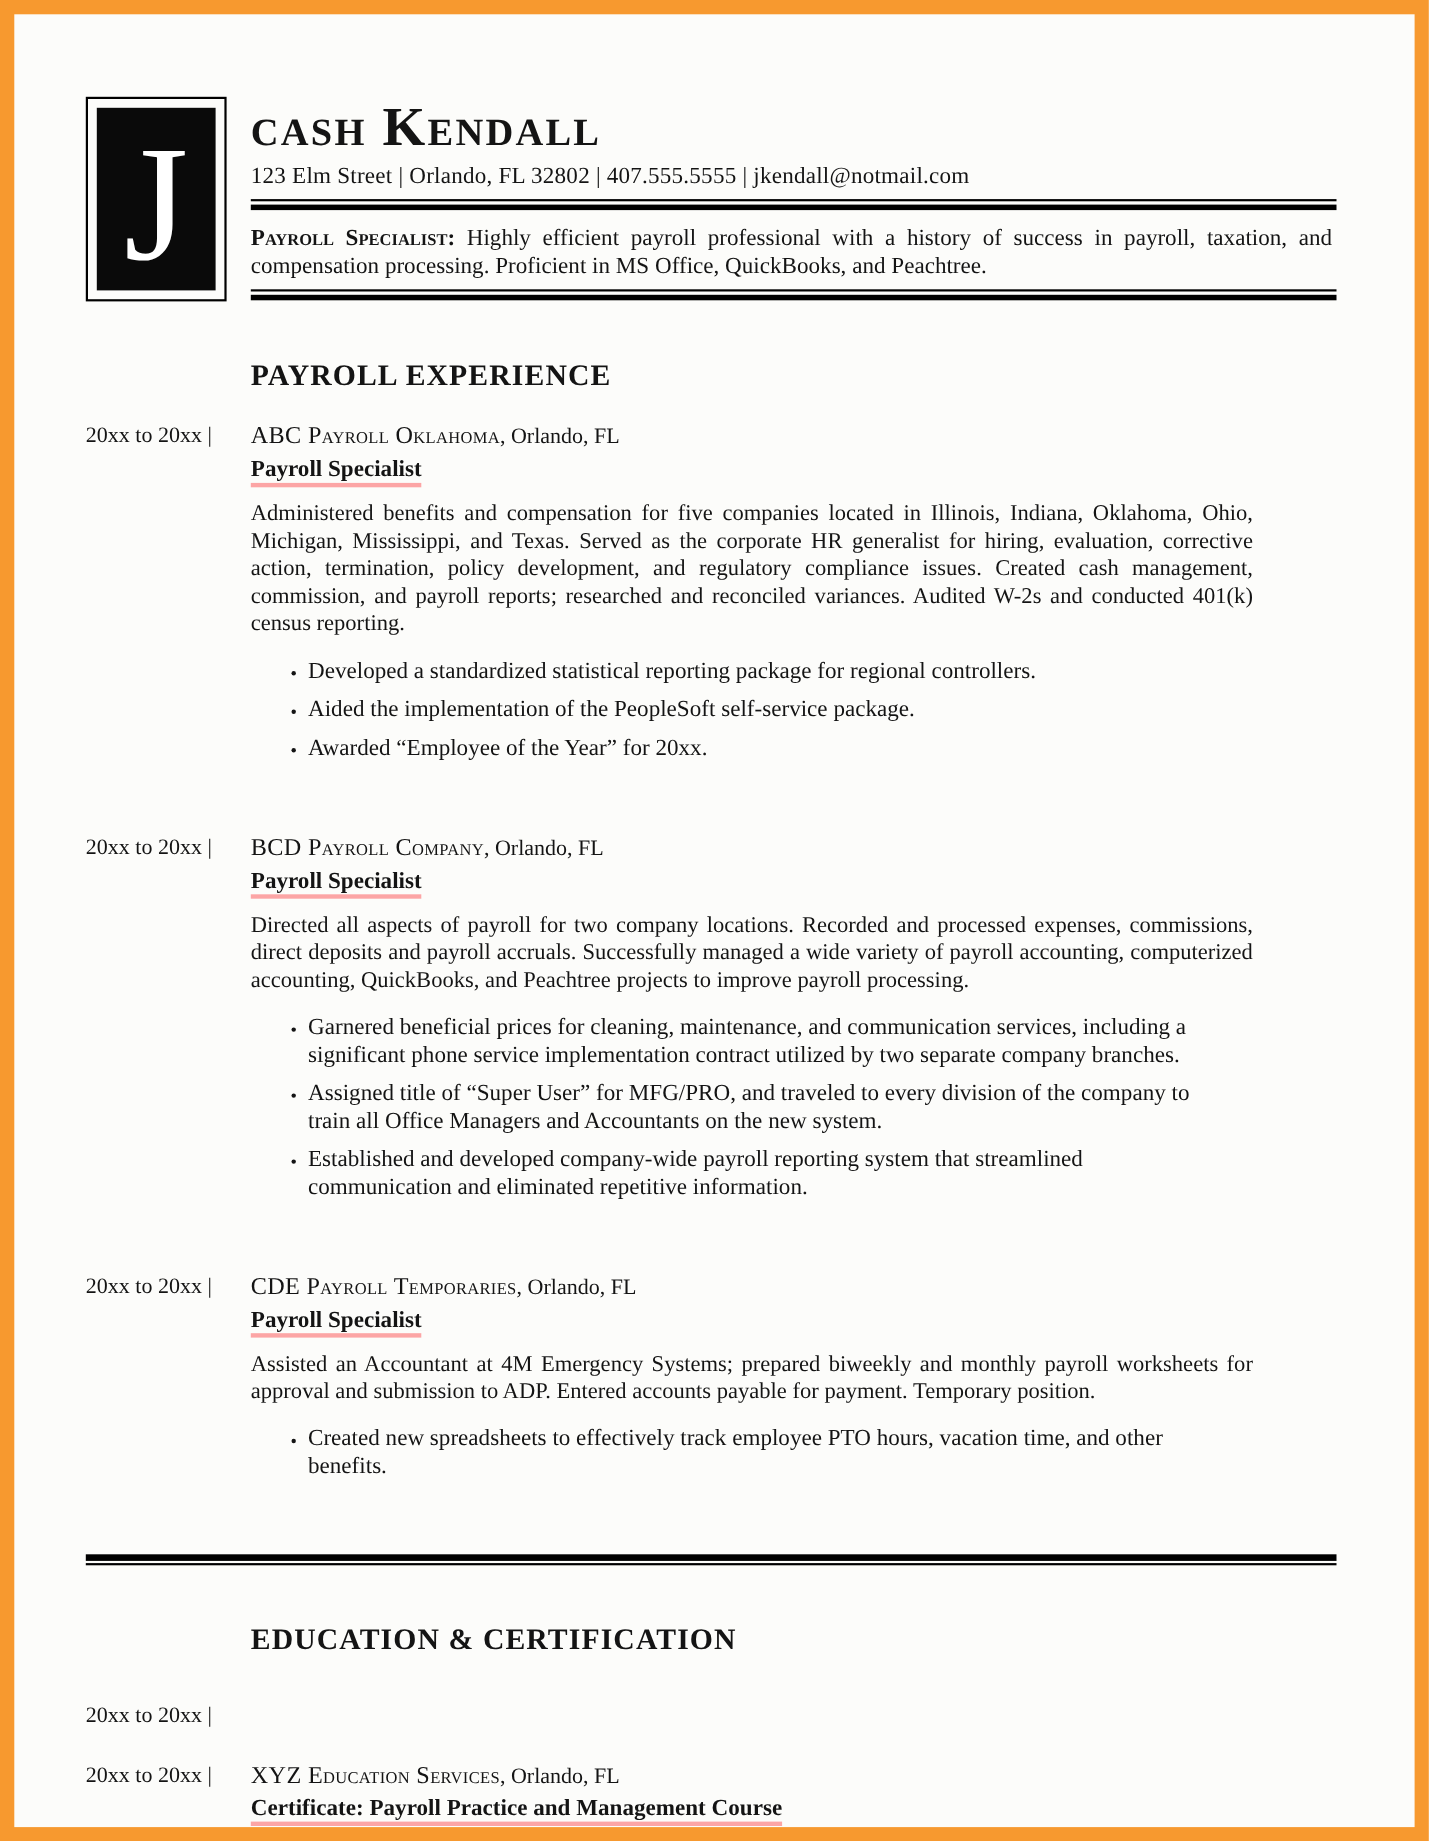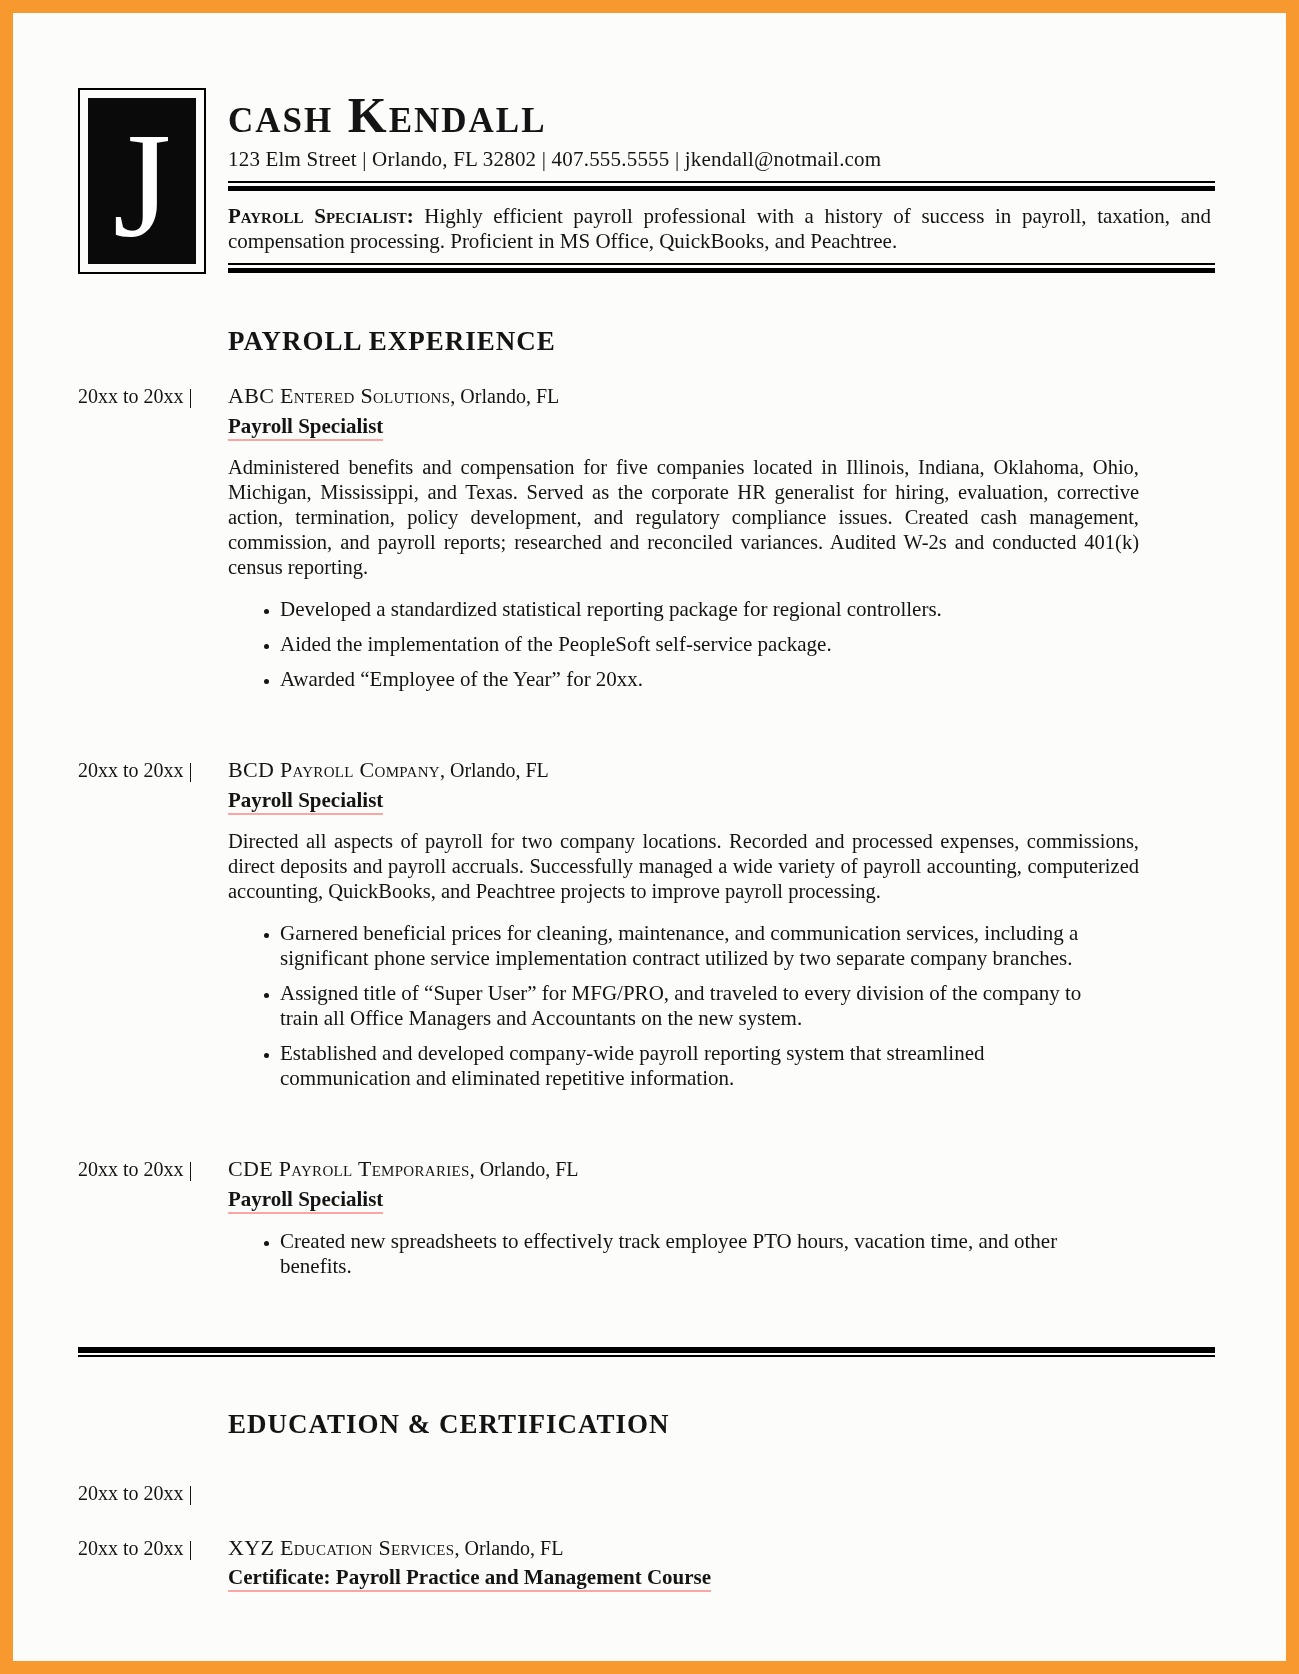--- a/index.html
+++ b/index.html
@@ -65,21 +65,21 @@
     margin-top: 52px;
   }
 
   .entry { display: grid; grid-template-columns: 150px 1fr; }
   .job { margin-top: 26px; }
   .job + .job { margin-top: 55px; }
   .dates { font-size: 20px; padding-top: 2px; white-space: nowrap; }
   .company-line { font-size: 20px; }
   .company-line .sc { font-size: 22px; letter-spacing: 0.3px; }
   .title { font-size: 21px; font-weight: bold; margin-top: 5px; }
-  .u { border-bottom: 2px solid #fca5a5; padding-bottom: 1px; }
+  .u { border-bottom: 4px solid #fca5a5; padding-bottom: 1px; }
   .job-summary {
     font-size: 20.5px; line-height: 25px;
     text-align: justify;
     margin-top: 16px;
     padding-right: 76px;
   }
   .bullets { margin-top: 17px; padding-left: 52px; padding-right: 96px; list-style: disc; }
   .bullets li { font-size: 21px; line-height: 25px; margin-bottom: 10px; }
   .bullets li::marker { font-size: 16px; }
 
@@ -117,21 +117,21 @@
       </div>
     </header>
 
     <section>
       <h2 class="section-heading indent">PAYROLL EXPERIENCE</h2>
 
       <article class="entry job">
         <div class="dates">20xx to 20xx |</div>
         <div class="job-main">
           <div class="company-line">
-            <span class="sc">ABC Entered Solutions</span><span>, Orlando, FL</span>
+            <span class="sc">ABC Payroll Oklahoma</span><span>, Orlando, FL</span>
           </div>
           <div class="title">
             <span class="u">Payroll Specialist</span>
           </div>
           <p class="job-summary">Administered benefits and compensation for five companies located in Illinois, Indiana, Oklahoma, Ohio, Michigan, Mississippi, and Texas. Served as the corporate HR generalist for hiring, evaluation, corrective action, termination, policy development, and regulatory compliance issues. Created cash management, commission, and payroll reports; researched and reconciled variances. Audited W-2s and conducted 401(k) census reporting.</p>
           <ul class="bullets">
             <li>Developed a standardized statistical reporting package for regional controllers.</li>
             <li>Aided the implementation of the PeopleSoft self-service package.</li>
             <li>Awarded “Employee of the Year” for 20xx.</li>
           </ul>
@@ -158,20 +158,21 @@
 
       <article class="entry job">
         <div class="dates">20xx to 20xx |</div>
         <div class="job-main">
           <div class="company-line">
             <span class="sc">CDE Payroll Temporaries</span><span>, Orlando, FL</span>
           </div>
           <div class="title">
             <span class="u">Payroll Specialist</span>
           </div>
+          <p class="job-summary">Assisted an Accountant at 4M Emergency Systems; prepared biweekly and monthly payroll worksheets for approval and submission to ADP. Entered accounts payable for payment. Temporary position.</p>
           <ul class="bullets">
             <li>Created new spreadsheets to effectively track employee PTO hours, vacation time, and other benefits.</li>
           </ul>
         </div>
       </article>
     </section>
 
     <section>
       <div class="rule-thick-thin">
         <div class="thick"></div>

